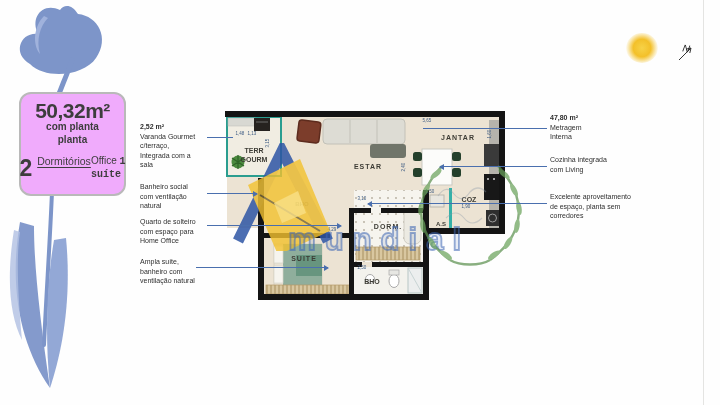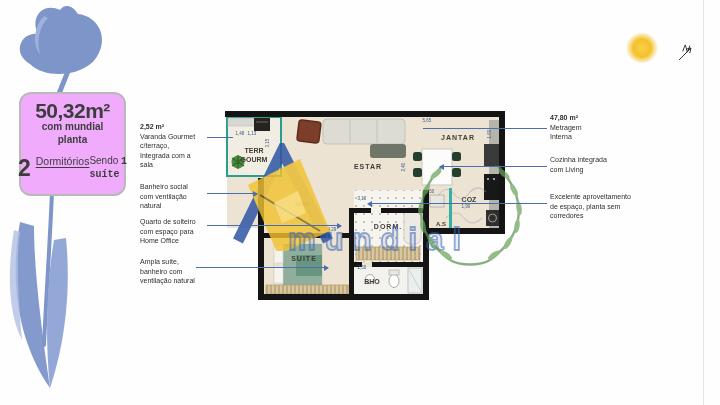--- a/index.html
+++ b/index.html
@@ -62,27 +62,27 @@
   </svg>
 
   <div id="sun" class="abs"></div>
   <svg class="abs" style="left:675px;top:40px;z-index:2" width="22" height="24" viewBox="0 0 22 24">
     <path d="M4,20 L16,8 M16,8 l-5,1.2 M16,8 l-1.2,5" stroke="#333" stroke-width="1" fill="none"></path>
     <text x="7" y="12" font-size="10" font-style="italic" fill="#222" transform="rotate(10 11 12)">N</text>
   </svg>
 
   <div id="info-box" class="abs">
     <div id="info-area">50,32m²</div>
-    <div id="info-l1">com mundial</div>
+    <div id="info-l1">com planta</div>
     <div id="info-l2">planta</div>
     <div id="info-row">
       <div id="info-qty">2</div>
       <div id="info-col">
         <div id="info-dorm">Dormitórios</div>
-        <div id="info-sub"><span>Sendo</span>&nbsp;<b>1 suíte</b></div>
+        <div id="info-sub"><span>Office</span>&nbsp;<b>1 suíte</b></div>
       </div>
     </div>
   </div>
 
   <svg class="abs" style="left:218px;top:92px;z-index:3" width="300" height="215" viewBox="0 0 300 215">
     <defs>
       <pattern id="dots" width="8" height="8" patternUnits="userSpaceOnUse">
         <circle cx="2" cy="2" r="0.9" fill="#b3ac9d"></circle>
       </pattern>
       <pattern id="hatch" width="4" height="8" patternUnits="userSpaceOnUse">

